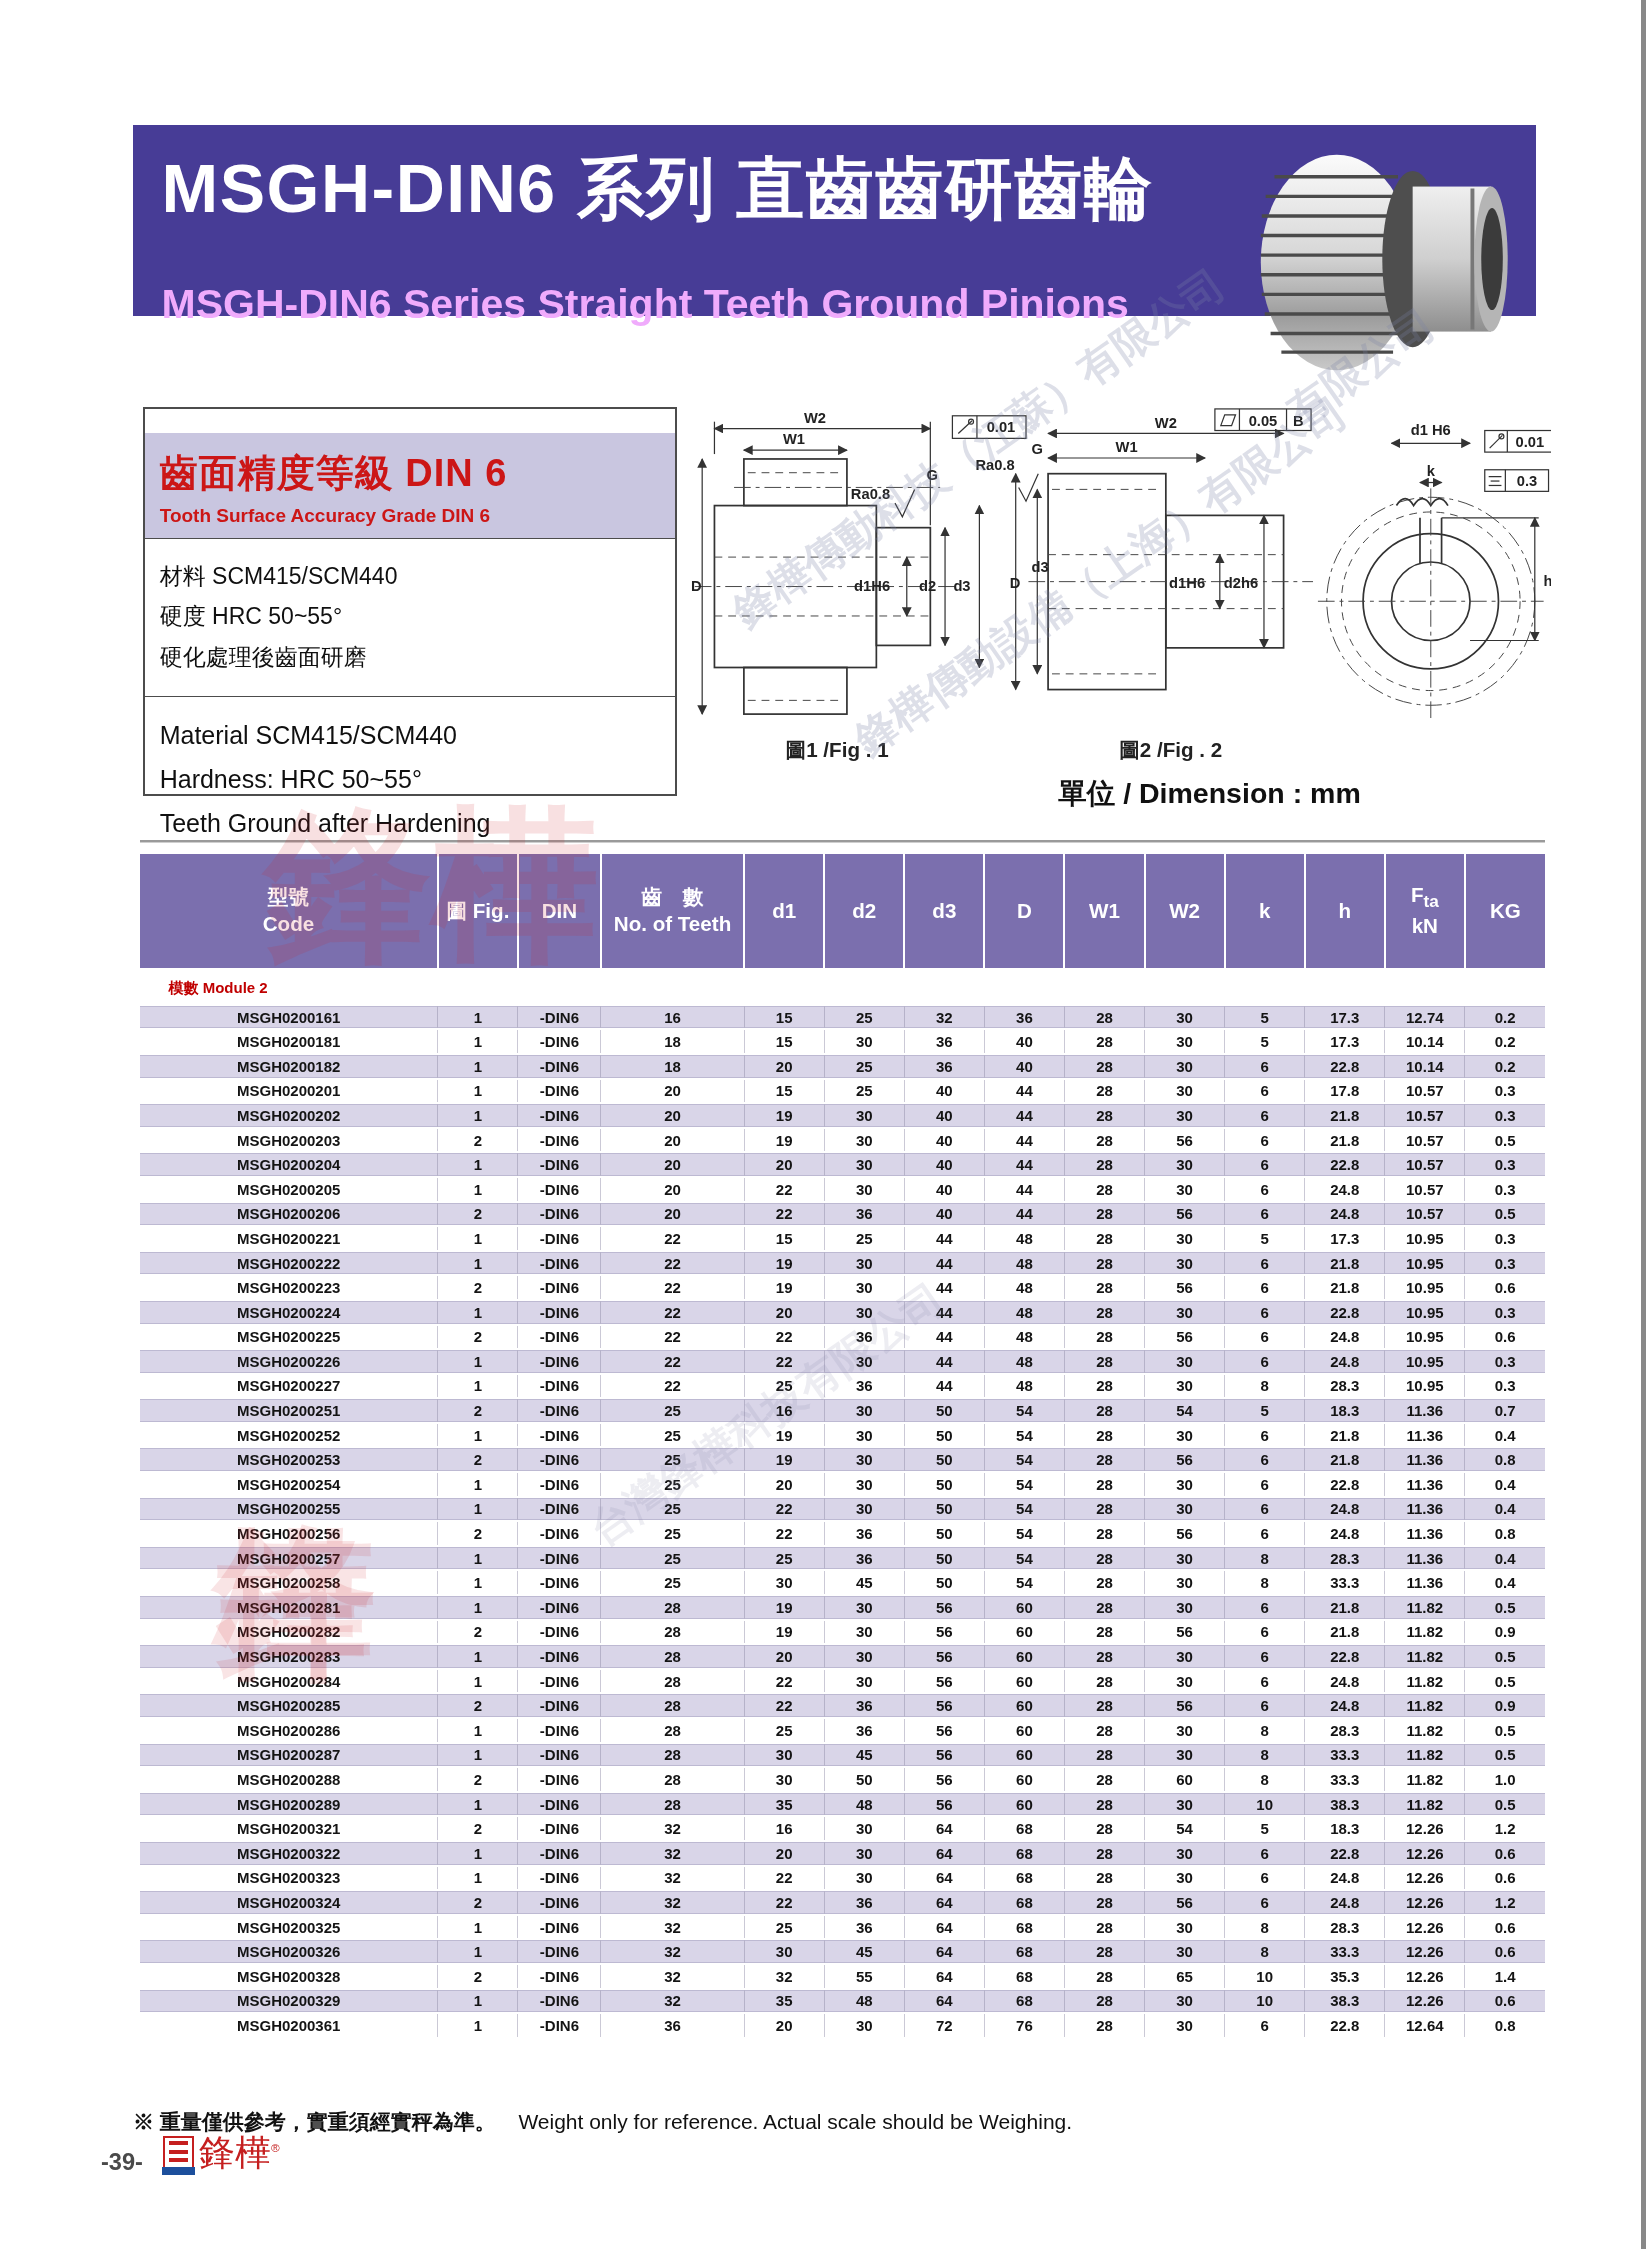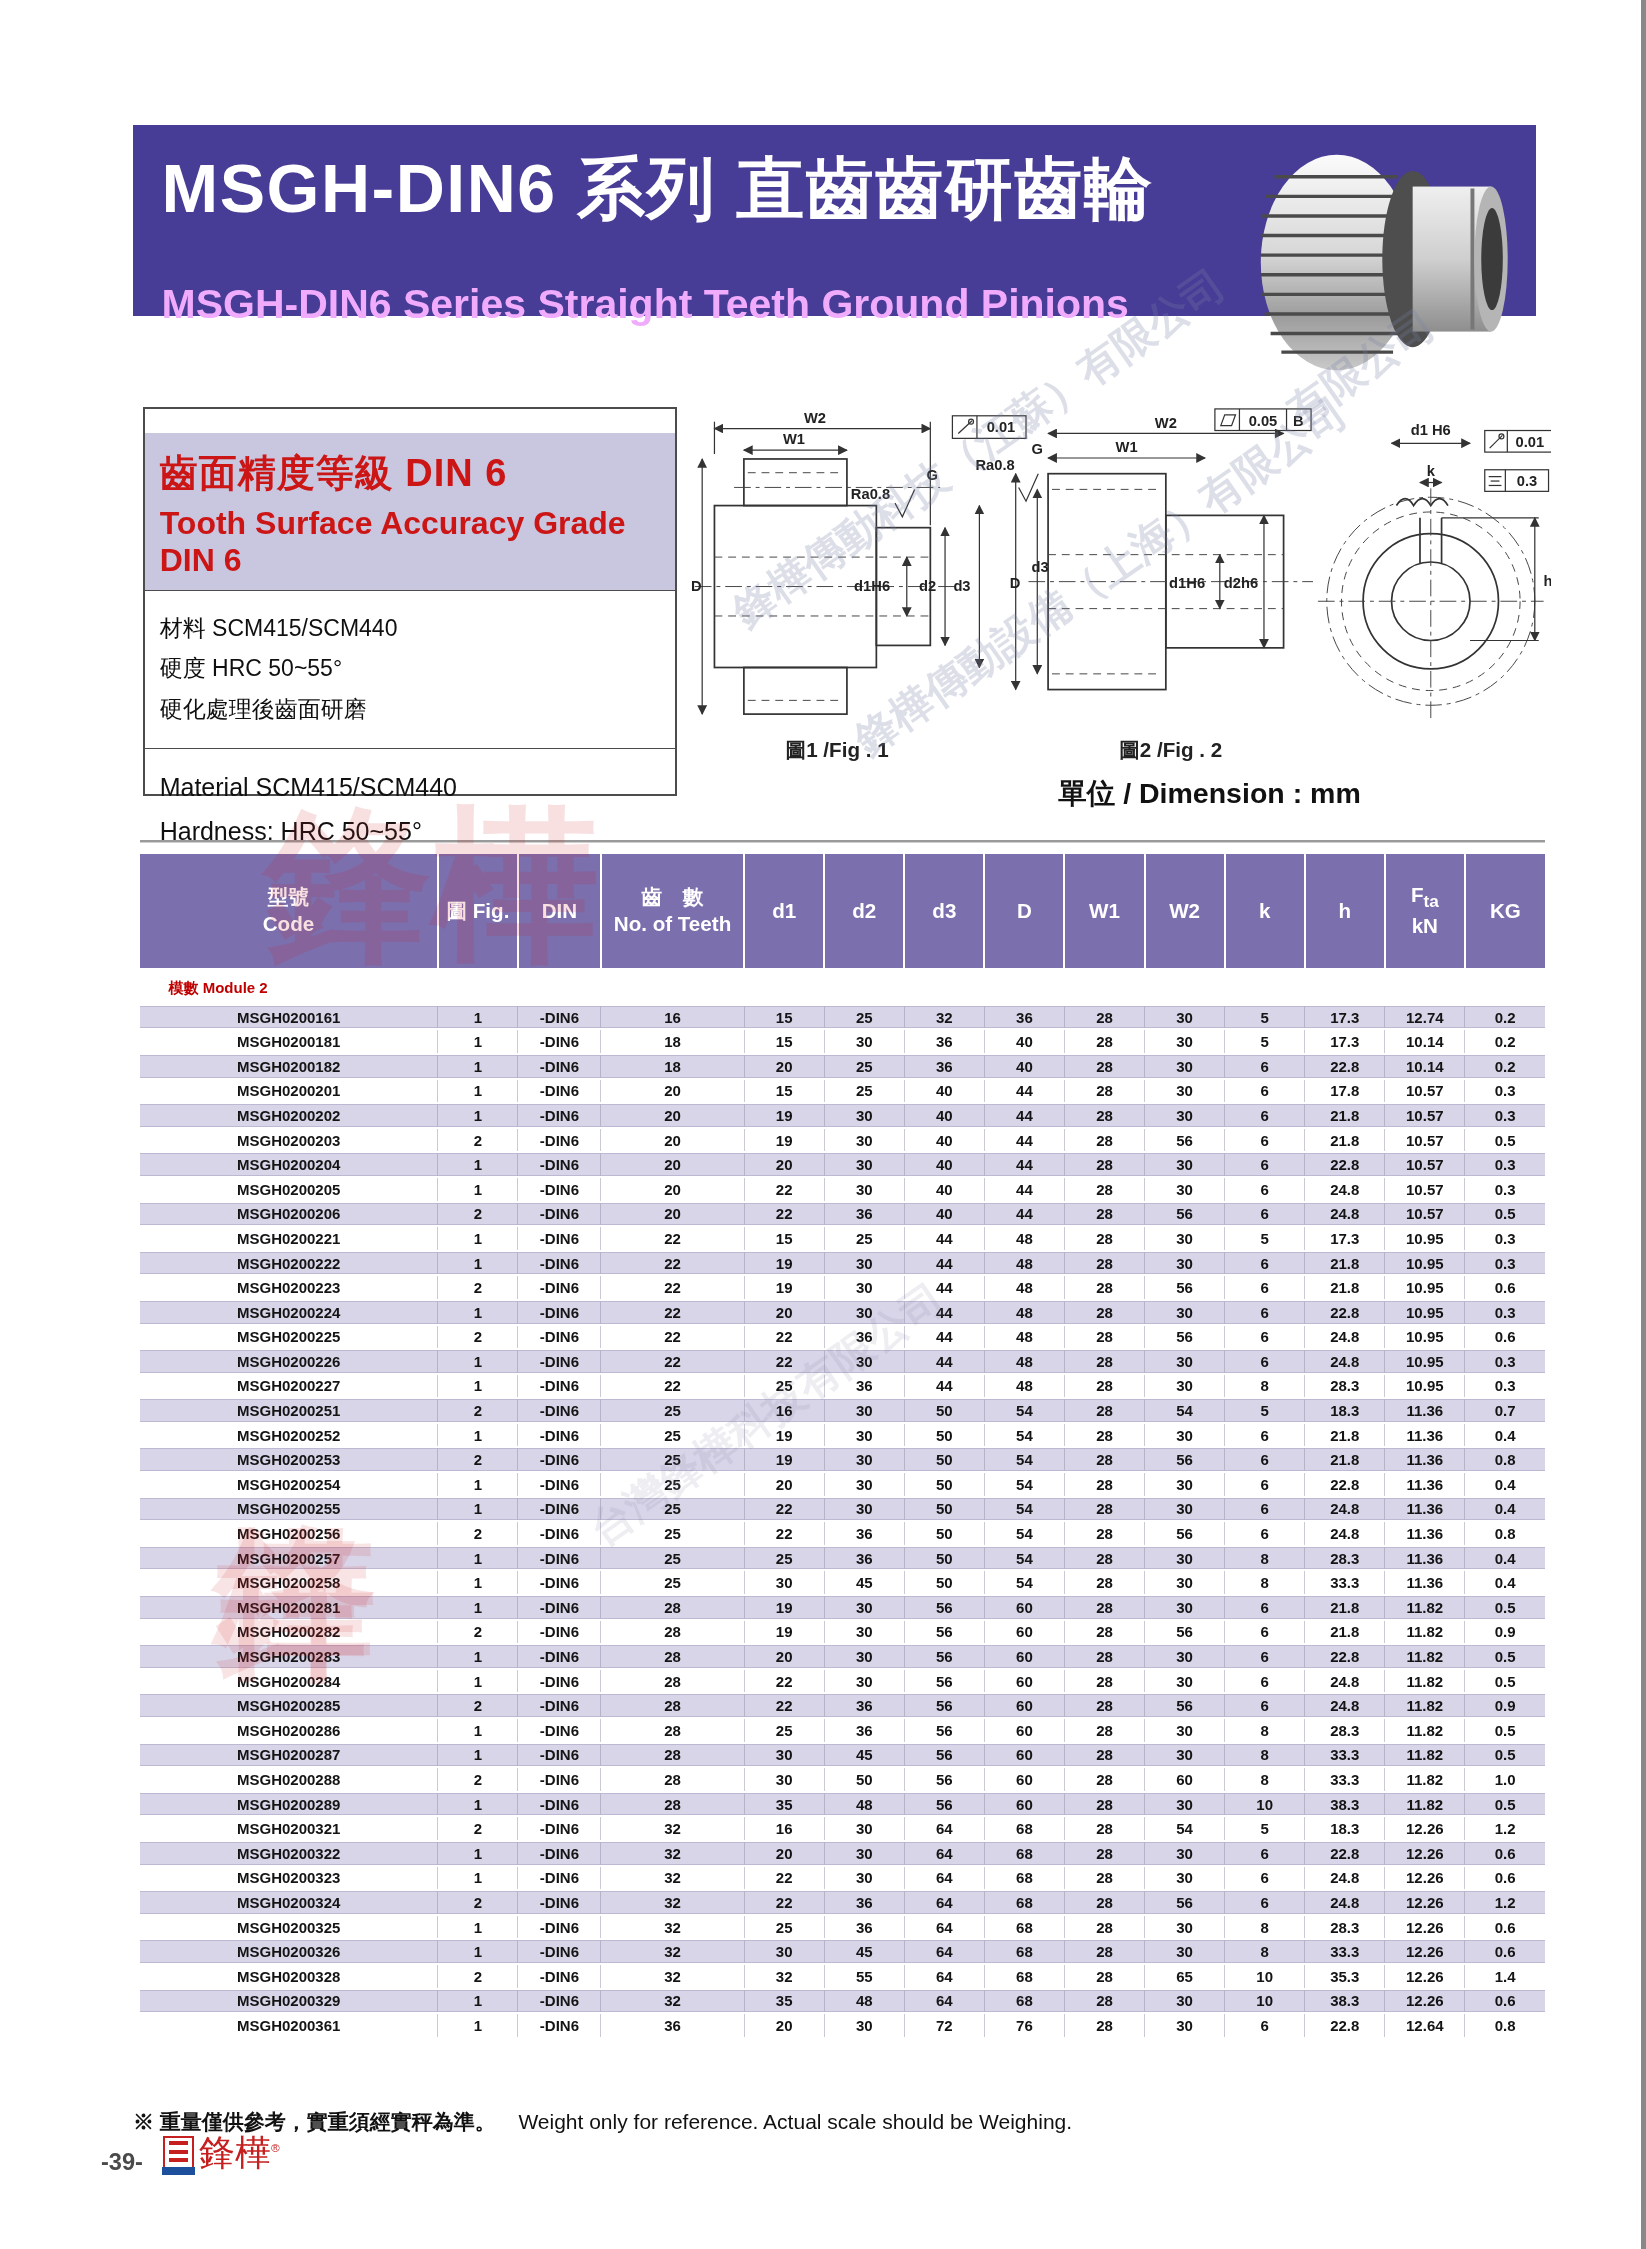--- a/index.html
+++ b/index.html
@@ -11,21 +11,21 @@
   .banner-cn{position:absolute;left:28.5px;top:18.7px;font-size:68px;font-weight:bold;color:#ffffff;
              letter-spacing:1.5px;white-space:nowrap;}
   .banner-en{position:absolute;left:28.5px;top:122px;font-size:41px;font-weight:bold;color:#f0abfc;white-space:nowrap;margin-top:34px;}
   .gear-svg{position:absolute;left:1251px;top:147px;width:267px;height:231px;}
 
   
   .infobox{position:absolute;left:143px;top:407px;width:534px;height:389px;border:2px solid #4c4c4c;
            background:#fff;box-sizing:border-box;}
   .infobox-title{background:#c9c6e0;border-bottom:1.5px solid #4c4c4c;padding:14.7px 4.9px 11.8px 14.7px;margin-top:24px;}
   .it-cn{color:#cc1616;font-size:38px;font-weight:bold;letter-spacing:1px;}
-  .it-en{color:#cc1616;font-size:32px;font-weight:bold;margin-top:5.9px;}
+  .it-en{color:#cc1616;font-size:19px;font-weight:bold;margin-top:5.9px;}
   .infobox-sec{padding:16.7px 4.9px 9.8px 14.7px;font-size:23px;color:#101010;line-height:1.75;}
   .infobox-sec.sec1{border-bottom:1.5px solid #4c4c4c;padding-bottom:19.6px;}
   .infobox-sec.sec2{font-size:25px;}
 
   
   .diagrams{position:absolute;left:685px;top:405px;width:866px;height:367px;}
   .diagrams text{font-family:"Liberation Sans",sans-serif;fill:#222;}
   .dim{stroke:#333;stroke-width:2.5;fill:none;}
   .thick{stroke:#333;stroke-width:3.5;fill:none;}
   .cline{stroke:#444;stroke-width:2;stroke-dasharray:34 10 8 10;fill:none;}

